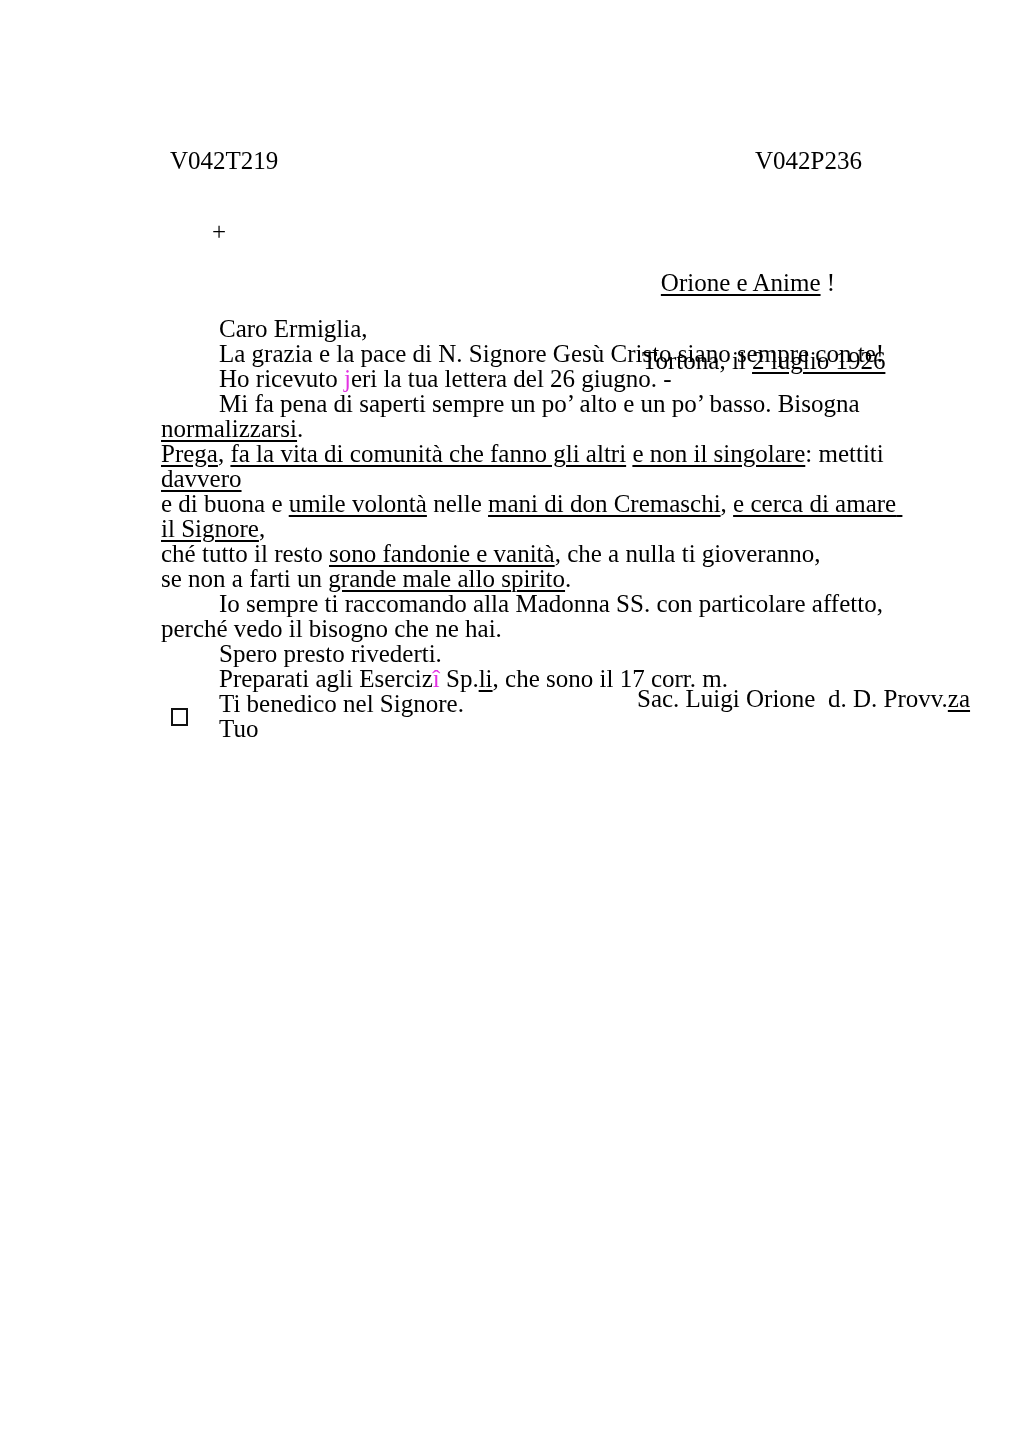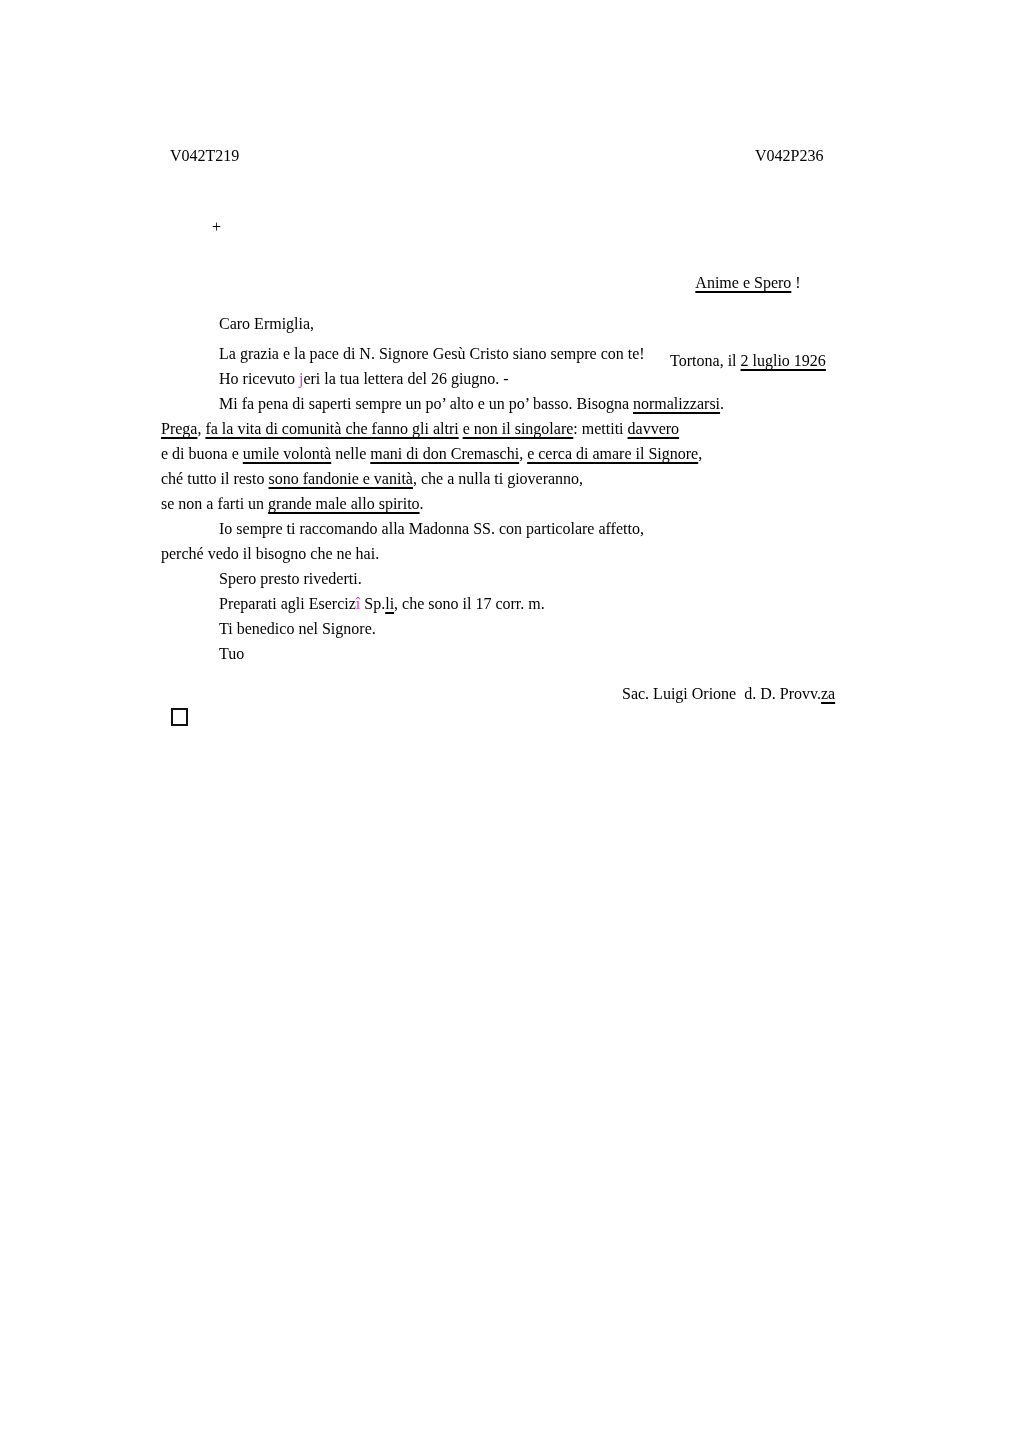--- a/index.html
+++ b/index.html
@@ -3,61 +3,61 @@
 <meta charset="utf-8">
 <style>
   html, body { margin: 0; padding: 0; background: #ffffff; }
   .page {
     position: relative;
     width: 1024px;
     height: 1450px;
     background: #ffffff;
     color: #000000;
     font-family: "Liberation Serif", "DejaVu Serif", serif;
-    font-size: 16px;
+    font-size: 25px;
     overflow: hidden;
   }
   .abs { position: absolute; white-space: pre; }
   .u {
     text-decoration: underline;
     text-decoration-thickness: 1.6px;
     text-underline-offset: 3px;
   }
   .code-left  { left: 170px; top: 147px; }
   .code-right { left: 755px; top: 147px; }
   .cross      { left: 212px; top: 218px; }
   .letterhead { left: 642px; top: 218px; width: 212px; line-height: 26px; }
   .letterhead .title { text-align: center; }
   .letterhead .date  { text-align: center; white-space: pre; }
   .salutation { left: 219px; top: 315px; }
   .body-block { left: 161px; top: 341px; width: 740px; }
   .bline { line-height: 25px; white-space: pre-wrap; }
   .bline.indent { text-indent: 58px; }
-  .signature { left: 622px; top: 685px; }
+  .signature { left: 637px; top: 685px; }
   .empty-square {
     position: absolute;
     left: 171px; top: 708px;
     width: 13px; height: 14px;
     border: 2.5px solid #111111;
     background: #ffffff;
   }
 </style>
 </head>
 <body>
 
 <div class="page">
 
   <div class="abs code-left">V042T219</div>
 
   <div class="abs code-right">V042P236</div>
 
   <div class="abs cross">+</div>
 
   <div class="abs letterhead">
-    <div class="title"><span class="u">Anime e Spero</span><span> !</span></div>
+    <div class="title"><span class="u">Orione e Anime</span><span> !</span></div>
     <div class="date"><span>Tortona, il </span><span class="u">2 luglio 1926</span></div>
   </div>
 
   <div class="abs salutation">Caro Ermiglia,</div>
 
   <div class="abs body-block"><div class="bline indent"><span>La grazia e la pace di N. Signore Gesù Cristo siano sempre con te!</span></div><div class="bline indent"><span>Ho ricevuto </span><span style="color: rgb(227, 50, 227);">j</span><span>eri la tua lettera del 26 giugno. -</span></div><div class="bline indent"><span>Mi fa pena di saperti sempre un po’ alto e un po’ basso. Bisogna </span><span class="u">normalizzarsi</span><span>.</span></div><div class="bline"><span class="u">Prega</span><span>, </span><span class="u">fa la vita di comunità che fanno gli altri</span><span> </span><span class="u">e non il singolare</span><span>: mettiti </span><span class="u">davvero</span></div><div class="bline"><span>e di buona e </span><span class="u">umile volontà</span><span> nelle </span><span class="u">mani di don Cremaschi</span><span>, </span><span class="u">e cerca di amare il Signore</span><span>,</span></div><div class="bline"><span>ché tutto il resto </span><span class="u">sono fandonie e vanità</span><span>, che a nulla ti gioveranno,</span></div><div class="bline"><span>se non a farti un </span><span class="u">grande male allo spirito</span><span>.</span></div><div class="bline indent"><span>Io sempre ti raccomando alla Madonna SS. con particolare affetto,</span></div><div class="bline"><span>perché vedo il bisogno che ne hai.</span></div><div class="bline indent"><span>Spero presto rivederti.</span></div><div class="bline indent"><span>Preparati agli Eserciz</span><span style="color: rgb(227, 50, 227);">î</span><span> Sp.</span><span class="u">li</span><span>, che sono il 17 corr. m.</span></div><div class="bline indent"><span>Ti benedico nel Signore.</span></div><div class="bline indent"><span>Tuo</span></div></div>
 
   <div class="abs signature"><span>Sac. Luigi Orione  d. D. Provv.</span><span class="u">za</span></div>
 
   <span class="empty-square"></span>

